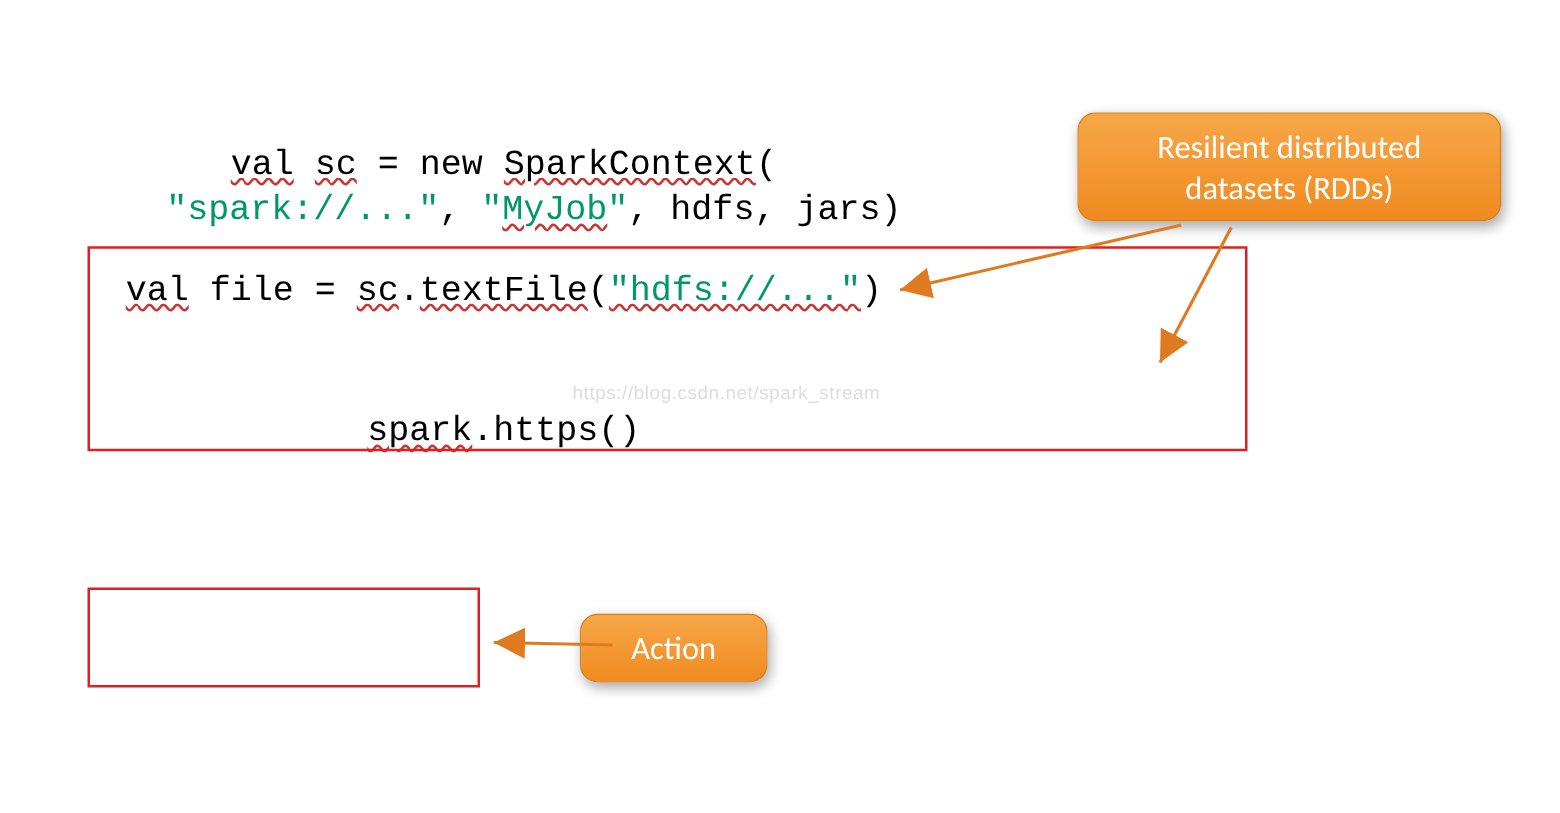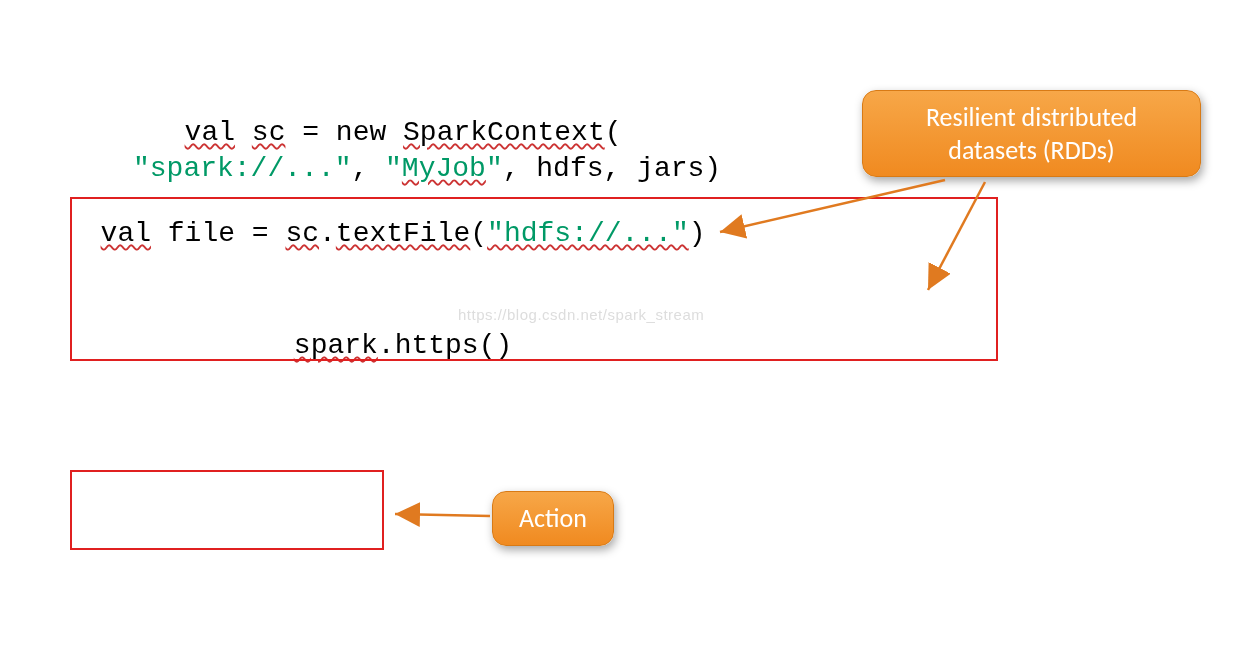--- a/index.html
+++ b/index.html
@@ -91,21 +91,21 @@
   </div>
 </div>
 
 <div class="red-box" style="left:70px; top:197px; width:928px; height:164px;"></div>
 <div class="red-box" style="left:70px; top:470px; width:314px; height:80px;"></div>
 
 <div class="callout" style="left:862px; top:90px; width:339px;">
   <div>Resilient distributed</div>
   <div>datasets (RDDs)</div>
 </div>
-<div class="callout" style="left:492px; top:491px; width:122px;">
+<div class="callout" style="left:464px; top:491px; width:150px;">
   <div>Action</div>
 </div>
 
 <svg class="arrows">
   <defs>
     <marker id="ah" markerWidth="12" markerHeight="12" refX="10" refY="5" orient="auto">
       <path d="M0,0 L10,5 L0,10 Z" fill="#e07a20"></path>
     </marker>
   </defs>
 

